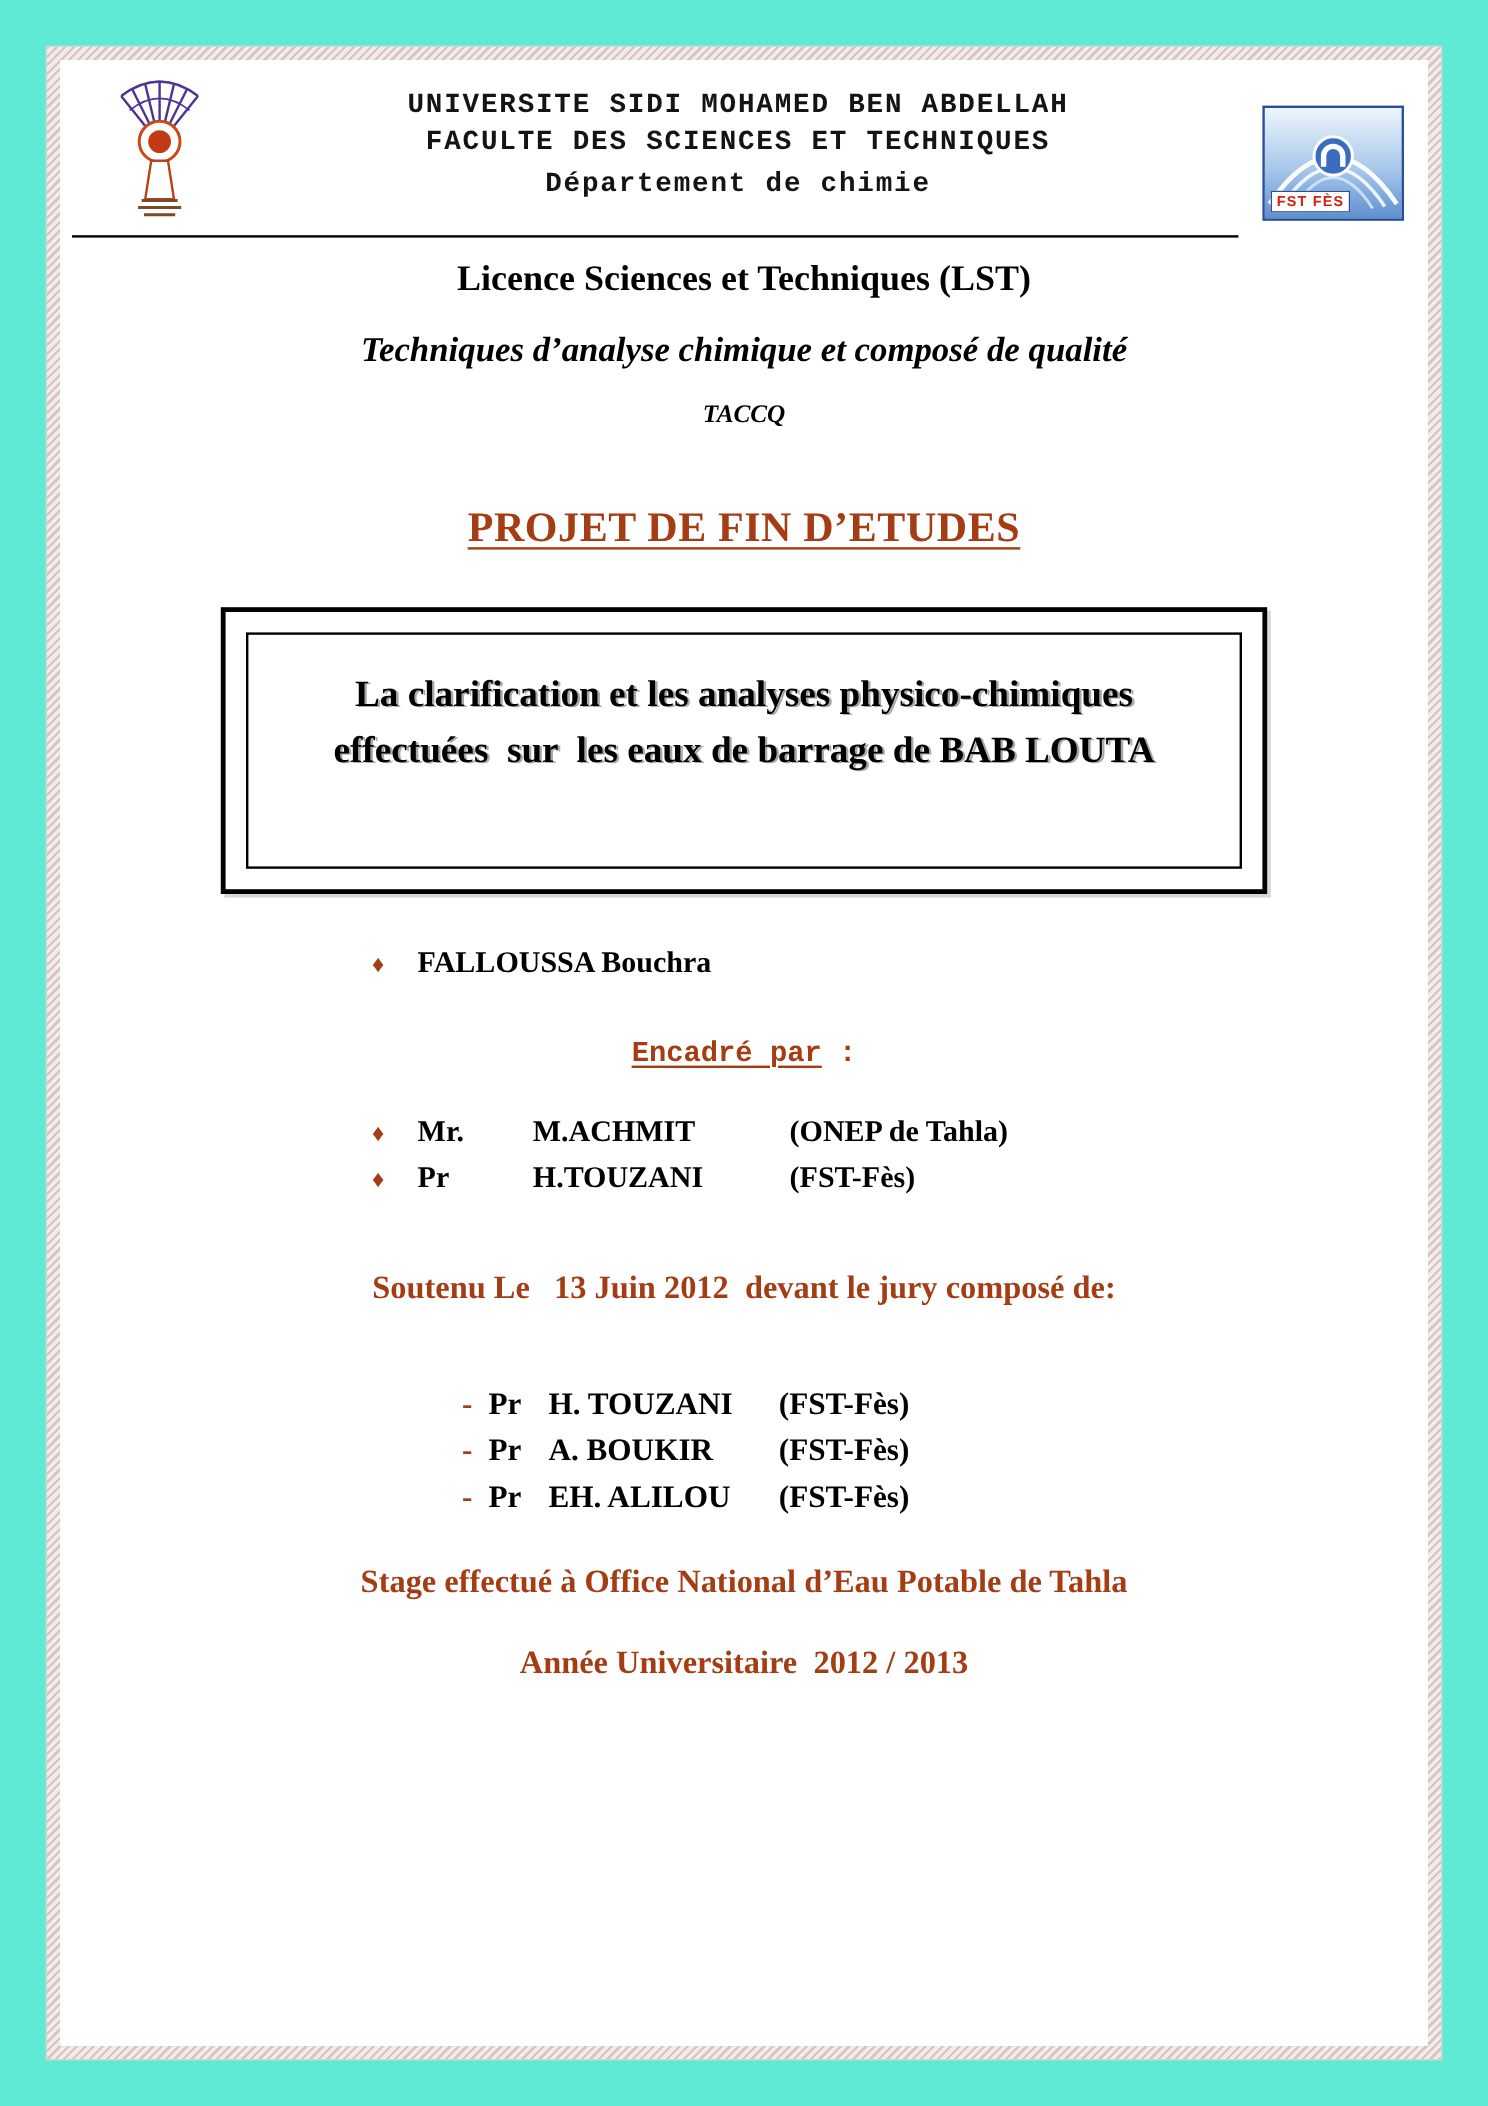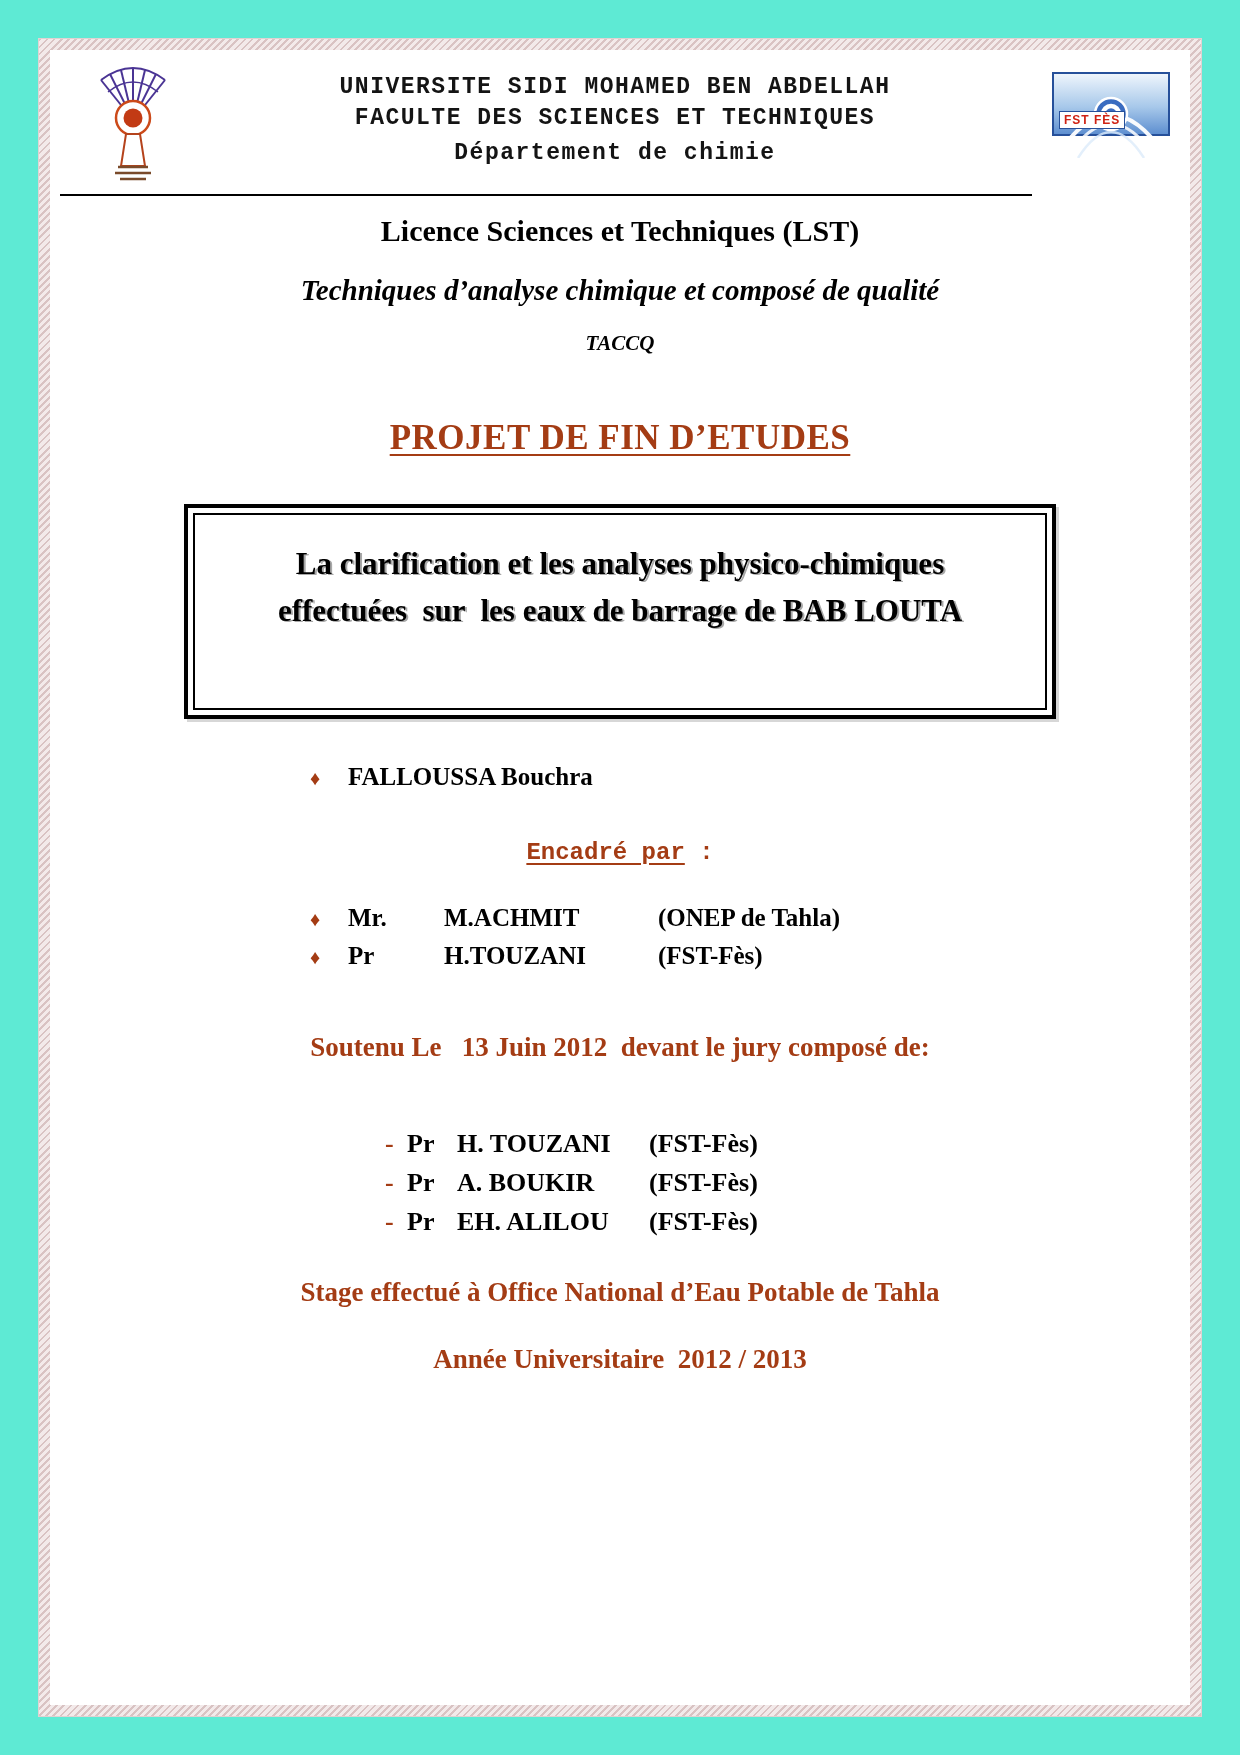--- a/index.html
+++ b/index.html
@@ -32,21 +32,21 @@
   .header-text {
     flex: 1; text-align: center; padding-top: 6px;
     font-family: "Liberation Mono", "DejaVu Sans Mono", monospace;
     font-weight: bold; color: #141414;
   }
   .header-text .hline { font-size: 23px; letter-spacing: 1.5px; line-height: 1.35; }
   .header-text .hline3 { margin-top: 4px; }
 
   .fst-logo {
     position: relative; flex: 0 0 auto;
-    width: 118px; height: 64px; margin-top: 6px;
+    width: 118px; height: 96px; margin-top: 22px;
     border: 2px solid #26509a;
     background: linear-gradient(180deg, #eef5fc 0%, #a7c8ea 55%, #5e8fd0 100%);
   }
   .fst-logo-label {
     position: absolute; left: 5px; bottom: 5px;
     background: #ffffff; border: 1px solid #26509a;
     font-family: "Liberation Sans", sans-serif;
     font-size: 12px; font-weight: bold; letter-spacing: 1px;
     color: #cf2314; padding: 0 4px; line-height: 16px;
   }
@@ -60,21 +60,21 @@
 
   .report-heading {
     margin-top: 62px; font-size: 35px; font-weight: bold; color: var(--accent);
     text-decoration: underline; text-decoration-thickness: 2px; text-underline-offset: 5px;
     letter-spacing: 0.5px;
   }
 
   
   .title-box {
     margin: 46px auto 0; width: 872px;
-    border: 4px solid #000; padding: 5px; background: #fff;
+    border: 4px solid #000; padding: 17px; background: #fff;
     box-shadow: 3px 3px 0 rgba(140,140,140,0.35);
   }
   .title-box-inner {
     border: 2px solid #000;
     padding: 26px 16px 74px 16px;
     font-size: 31px; font-weight: bold; line-height: 1.5;
   }
   .title-line { white-space: pre-wrap; text-shadow: 2px 1px 0 #a8a8a8; }
 
   

